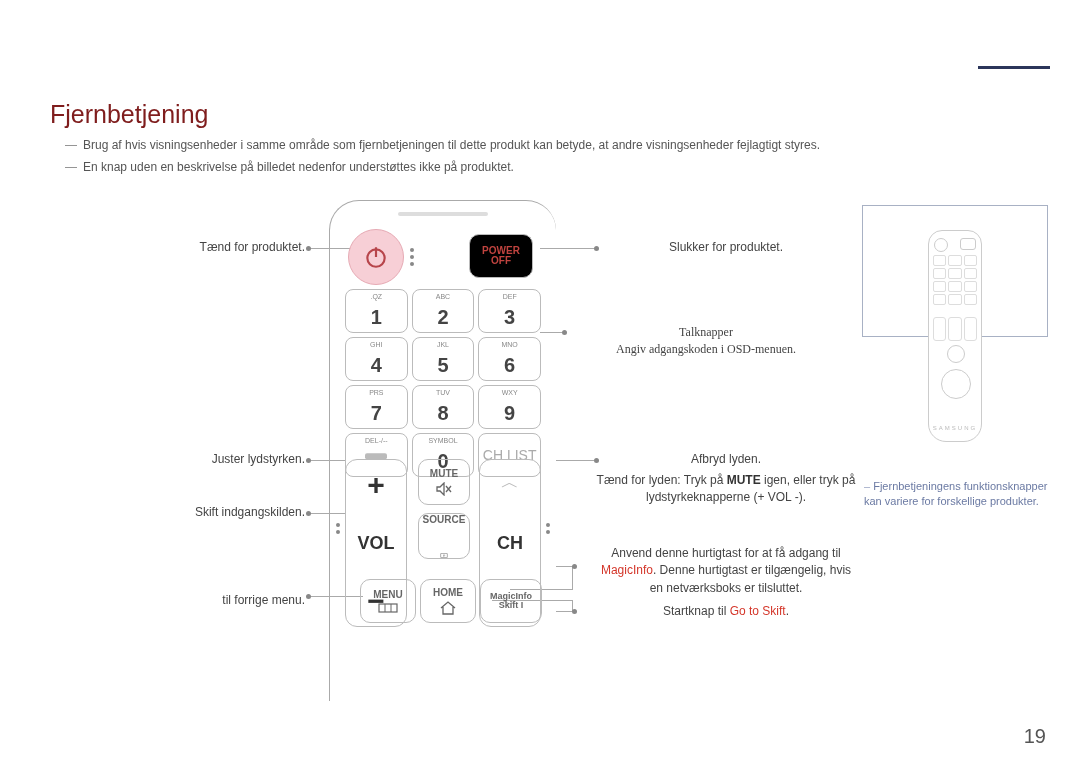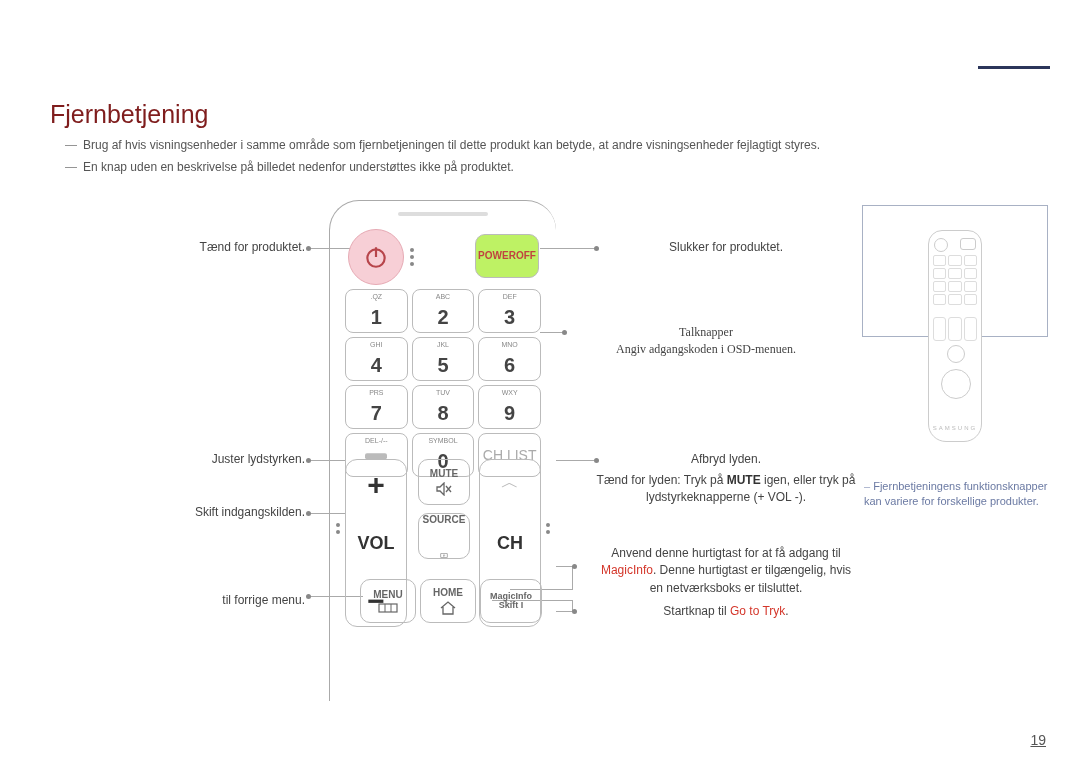--- a/index.html
+++ b/index.html
@@ -26,21 +26,21 @@
     position: absolute;
     font-size: 12px; color: #555;
   }
   .note .dash { color: #888; margin-right: 6px; }
   .note1 { left: 65px; top: 138px; }
   .note2 { left: 65px; top: 160px; }
 
   .page-num {
     position: absolute;
     right: 34px; bottom: 15px;
-    font-size: 14px; color: #555; text-decoration: underline;
+    font-size: 20px; color: #555;
   }
 
   
   .remote {
     position: absolute;
     left: 329px; top: 200px;
     width: 226px; height: 500px;
     border: 1px solid #aaa;
     border-right: none;
     border-bottom: none;
@@ -52,24 +52,24 @@
   }
 
   
   .pwr-btn {
     position: absolute; top: 28px; left: 18px;
     width: 54px; height: 54px; border-radius: 50%;
     background: #f7cfd6; border: 1px solid #e6aab4;
     display: flex; align-items: center; justify-content: center;
   }
   .pwr-off {
-    position: absolute; top: 33px; right: 17px;
+    position: absolute; top: 33px; right: 23px;
     width: 62px; height: 42px; border-radius: 10px;
-    border: 1px solid #bbb; background: #bef264;
-    display: flex; flex-direction: row; align-items: center; justify-content: center;
+    border: 1px solid #bbb; background: #000000;
+    display: flex; flex-direction: column; align-items: center; justify-content: center;
     font-size: 10px; font-weight: 700; color: #c0433f; text-align: center; line-height: 1.05;
   }
   .ir-dots-l { position:absolute; top:47px; left:80px; display:flex; flex-direction:column; gap:3px; }
   .ir-dots-l span { width:4px; height:4px; border-radius:50%; background:#888; }
 
   
   .numpad {
     position: absolute; top: 88px; left: 15px; width: 196px;
     display: grid; grid-template-columns: repeat(3, 1fr); gap: 4px;
   }
@@ -241,21 +241,21 @@
   <span>Angiv adgangskoden i OSD-menuen.</span>
 </div>
 <div class="callout right cl-r3">Afbryd lyden.</div>
 <div class="callout right cl-r4">
   <span>Tænd for lyden: Tryk på </span><span class="bold">MUTE</span><span> igen, eller tryk på lydstyrkeknapperne (+ VOL -).</span>
 </div>
 <div class="callout right cl-r5">
   <span>Anvend denne hurtigtast for at få adgang til </span><span class="red">MagicInfo</span><span>. Denne hurtigtast er tilgængelig, hvis en netværksboks er tilsluttet.</span>
 </div>
 <div class="callout right cl-r6">
-  <span>Startknap til </span><span class="red">Go to Tryk</span><span>.</span>
+  <span>Startknap til </span><span class="red">Go to Skift</span><span>.</span>
 </div>
 
 <div class="line ln-l1"></div>
 <div class="dot dot-l1"></div>
 <div class="line ln-l2"></div>
 <div class="dot dot-l2"></div>
 <div class="line ln-l3"></div>
 <div class="dot dot-l3"></div>
 <div class="line ln-l4"></div>
 <div class="dot dot-l4"></div>

